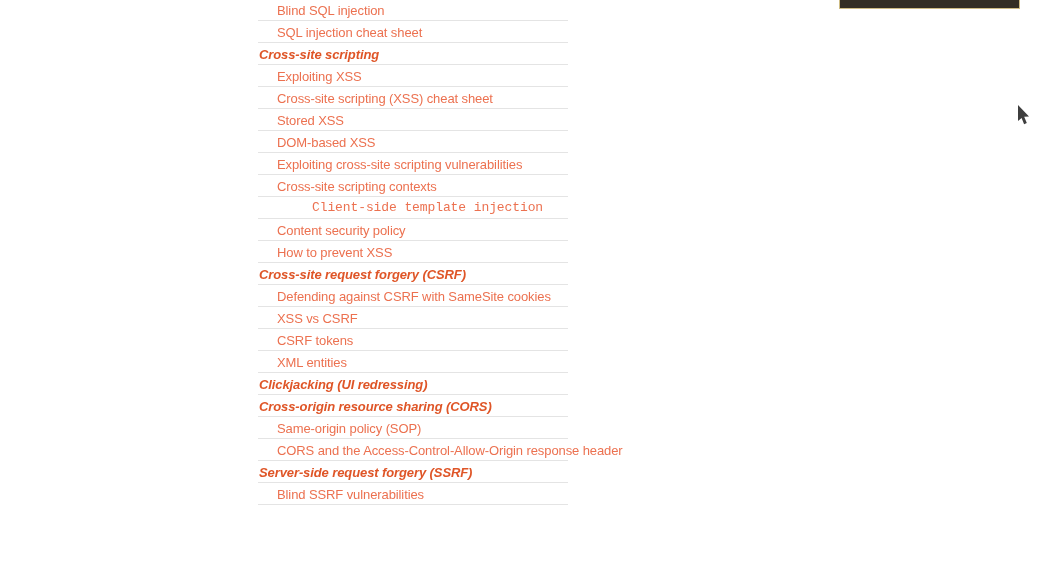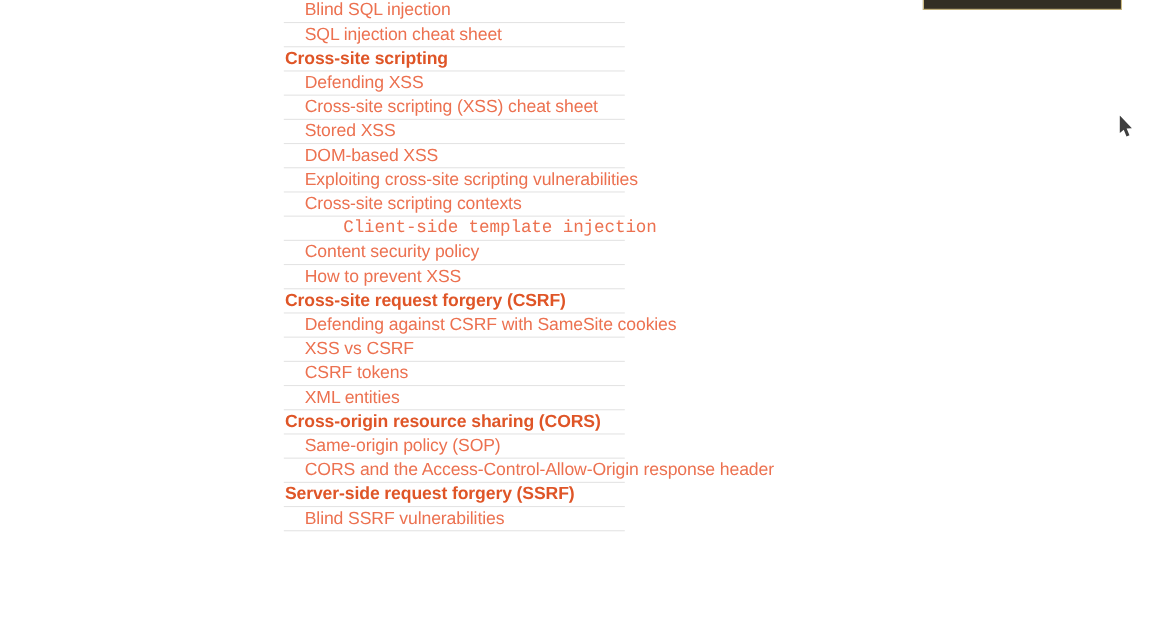--- a/index.html
+++ b/index.html
@@ -23,32 +23,33 @@
   .row {
     box-sizing: border-box;
     height: 22px;
     line-height: 21px;
     border-bottom: 1px solid var(--divider-color, #e4e4e4);
     white-space: nowrap;
     overflow: visible;
     cursor: pointer;
   }
   .row .link {
-    font-size: 16px;
+    font-size: 13px;
     letter-spacing: -0.1px;
     color: var(--item-color, #ec7150);
     text-decoration: none;
     text-align: center;
   }
   .row.lvl0 { padding-left: 1px; }
   .row.lvl1 { padding-left: 19px; }
   .row.lvl2 { padding-left: 54px; font-family: Liberation Mono, monospace; }
   .row.header .link {
     font-weight: bold;
     color: var(--header-color, #df5527);
+    font-style: italic;
   }
   .overlay-bar {
     position: absolute;
     left: 839px;
     top: 0;
     width: 181px;
     height: 9px;
     box-sizing: border-box;
     background: var(--overlay-bg, #332e24);
     border: 1px solid var(--overlay-border, #cdbb83);
@@ -63,34 +64,35 @@
     pointer-events: none;
   }
 </style>
 </head>
 <body>
 
 <nav class="nav-list">
     <div class="row lvl1"><span class="link">Blind SQL injection</span></div>
     <div class="row lvl1"><span class="link">SQL injection cheat sheet</span></div>
     <div class="row lvl0 header"><span class="link">Cross-site scripting</span></div>
-    <div class="row lvl1"><span class="link">Defending XSS</span></div>
+    <div class="row lvl1"><span class="link">Exploiting XSS</span></div>
     <div class="row lvl1"><span class="link">Cross-site scripting (XSS) cheat sheet</span></div>
     <div class="row lvl1"><span class="link">Stored XSS</span></div>
     <div class="row lvl1"><span class="link">DOM-based XSS</span></div>
     <div class="row lvl1"><span class="link">Exploiting cross-site scripting vulnerabilities</span></div>
     <div class="row lvl1"><span class="link">Cross-site scripting contexts</span></div>
     <div class="row lvl2"><span class="link">Client-side template injection</span></div>
     <div class="row lvl1"><span class="link">Content security policy</span></div>
     <div class="row lvl1"><span class="link">How to prevent XSS</span></div>
     <div class="row lvl0 header"><span class="link">Cross-site request forgery (CSRF)</span></div>
     <div class="row lvl1"><span class="link">Defending against CSRF with SameSite cookies</span></div>
     <div class="row lvl1"><span class="link">XSS vs CSRF</span></div>
     <div class="row lvl1"><span class="link">CSRF tokens</span></div>
     <div class="row lvl1"><span class="link">XML entities</span></div>
+    <div class="row lvl0 header"><span class="link">Clickjacking (UI redressing)</span></div>
     <div class="row lvl0 header"><span class="link">Cross-origin resource sharing (CORS)</span></div>
     <div class="row lvl1"><span class="link">Same-origin policy (SOP)</span></div>
     <div class="row lvl1"><span class="link">CORS and the Access-Control-Allow-Origin response header</span></div>
     <div class="row lvl0 header"><span class="link">Server-side request forgery (SSRF)</span></div>
     <div class="row lvl1"><span class="link">Blind SSRF vulnerabilities</span></div>
   </nav>
 
 <div class="overlay-bar"></div>
 
 <svg class="mouse-cursor" viewBox="0 0 13 21" xmlns="http://www.w3.org/2000/svg">

